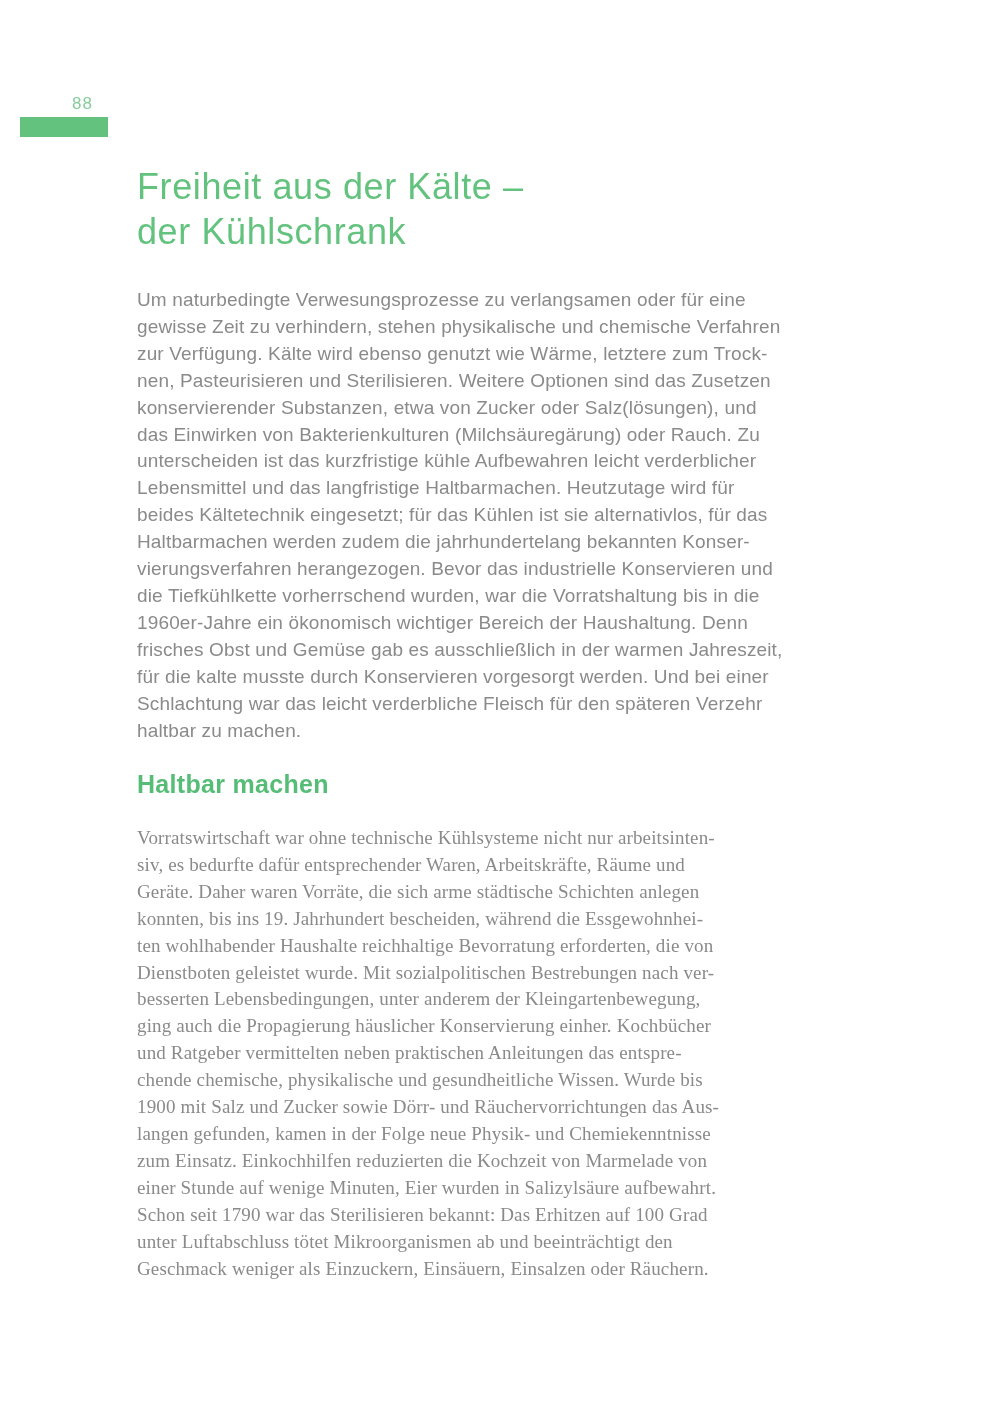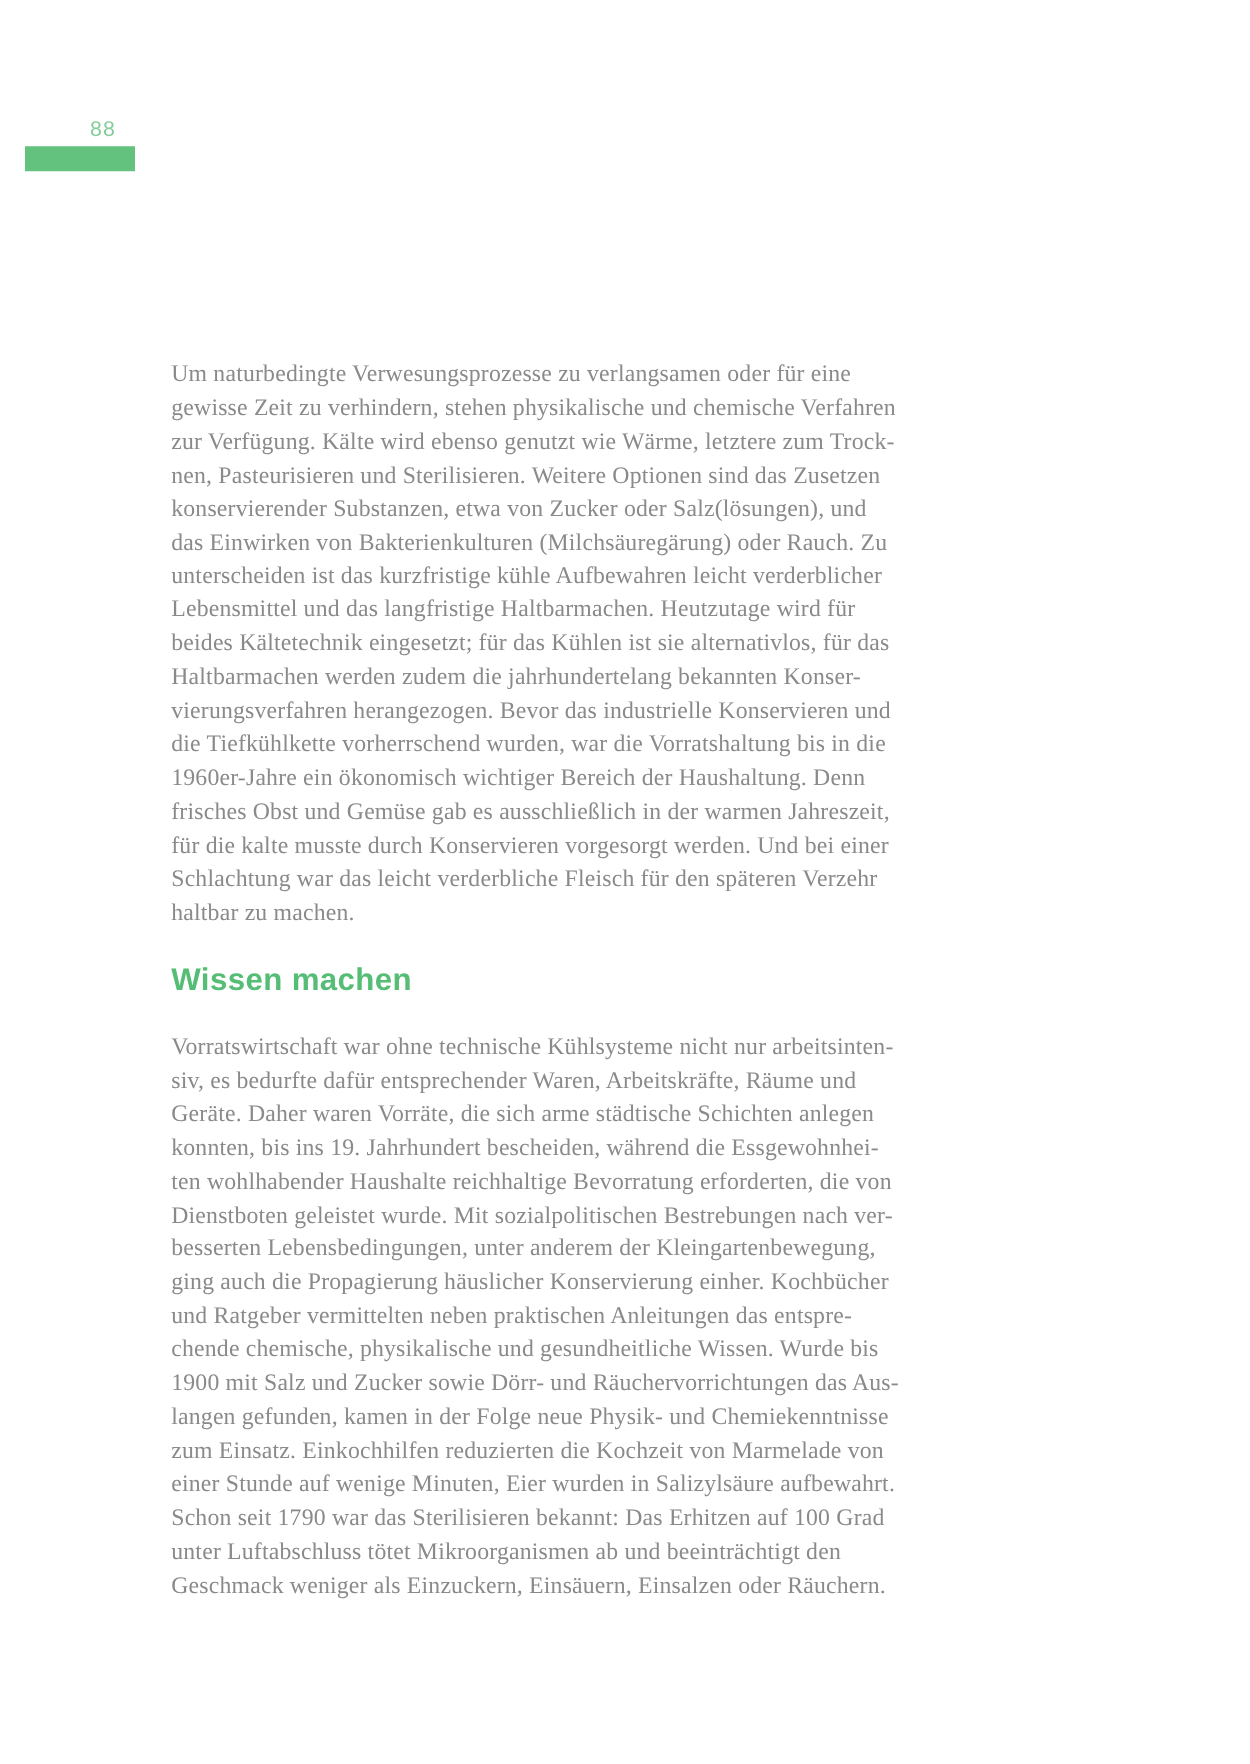--- a/index.html
+++ b/index.html
@@ -52,21 +52,21 @@
   .body-paragraph {
     position: absolute;
     left: 107px;
     font-size: 19px;
     line-height: 26.9px;
     font-weight: 300;
     letter-spacing: 0.15px;
     color: var(--body-gray);
     white-space: pre;
   }
-  .paragraph-intro { top: 257px; font-family: Liberation Serif, serif; }
+  .paragraph-intro { top: 257px; }
   .paragraph-section { top: 795px; font-family: Liberation Serif, serif; }
   .section-heading {
     position: absolute;
     left: 107px;
     top: 740px;
     font-size: 25px;
     font-weight: 600;
     letter-spacing: 0.3px;
     color: var(--heading-green);
     white-space: pre;
@@ -74,40 +74,42 @@
 </style>
 </head>
 <body>
 
 <div class="page">
 
   <div class="page-number">88</div>
 
   <div class="page-rule"></div>
 
+  <h1 class="chapter-title">Freiheit aus der Kälte –
+der Kühlschrank</h1>
 
   <p class="body-paragraph paragraph-intro">Um naturbedingte Verwesungsprozesse zu verlangsamen oder für eine
 gewisse Zeit zu verhindern, stehen physikalische und chemische Verfahren
 zur Verfügung. Kälte wird ebenso genutzt wie Wärme, letztere zum Trock-
 nen, Pasteurisieren und Sterilisieren. Weitere Optionen sind das Zusetzen
 konservierender Substanzen, etwa von Zucker oder Salz(lösungen), und
 das Einwirken von Bakterienkulturen (Milchsäuregärung) oder Rauch. Zu
 unterscheiden ist das kurzfristige kühle Aufbewahren leicht verderblicher
 Lebensmittel und das langfristige Haltbarmachen. Heutzutage wird für
 beides Kältetechnik eingesetzt; für das Kühlen ist sie alternativlos, für das
 Haltbarmachen werden zudem die jahrhundertelang bekannten Konser-
 vierungsverfahren herangezogen. Bevor das industrielle Konservieren und
 die Tiefkühlkette vorherrschend wurden, war die Vorratshaltung bis in die
 1960er-Jahre ein ökonomisch wichtiger Bereich der Haushaltung. Denn
 frisches Obst und Gemüse gab es ausschließlich in der warmen Jahreszeit,
 für die kalte musste durch Konservieren vorgesorgt werden. Und bei einer
 Schlachtung war das leicht verderbliche Fleisch für den späteren Verzehr
 haltbar zu machen.</p>
 
-  <h2 class="section-heading">Wissen machen</h2>
+  <h2 class="section-heading">Haltbar machen</h2>
 
   <p class="body-paragraph paragraph-section">Vorratswirtschaft war ohne technische Kühlsysteme nicht nur arbeitsinten-
 siv, es bedurfte dafür entsprechender Waren, Arbeitskräfte, Räume und
 Geräte. Daher waren Vorräte, die sich arme städtische Schichten anlegen
 konnten, bis ins 19. Jahrhundert bescheiden, während die Essgewohnhei-
 ten wohlhabender Haushalte reichhaltige Bevorratung erforderten, die von
 Dienstboten geleistet wurde. Mit sozialpolitischen Bestrebungen nach ver-
 besserten Lebensbedingungen, unter anderem der Kleingartenbewegung,
 ging auch die Propagierung häuslicher Konservierung einher. Kochbücher
 und Ratgeber vermittelten neben praktischen Anleitungen das entspre-

